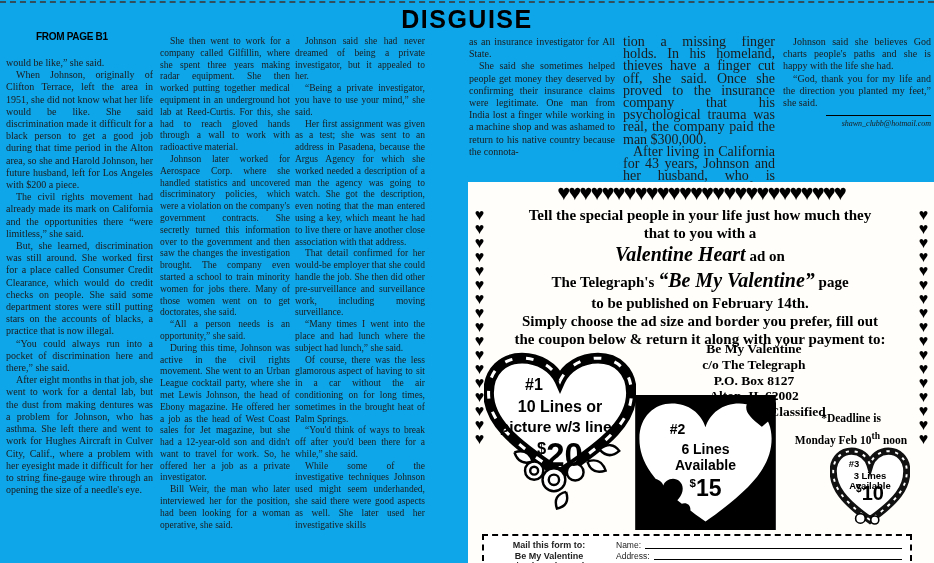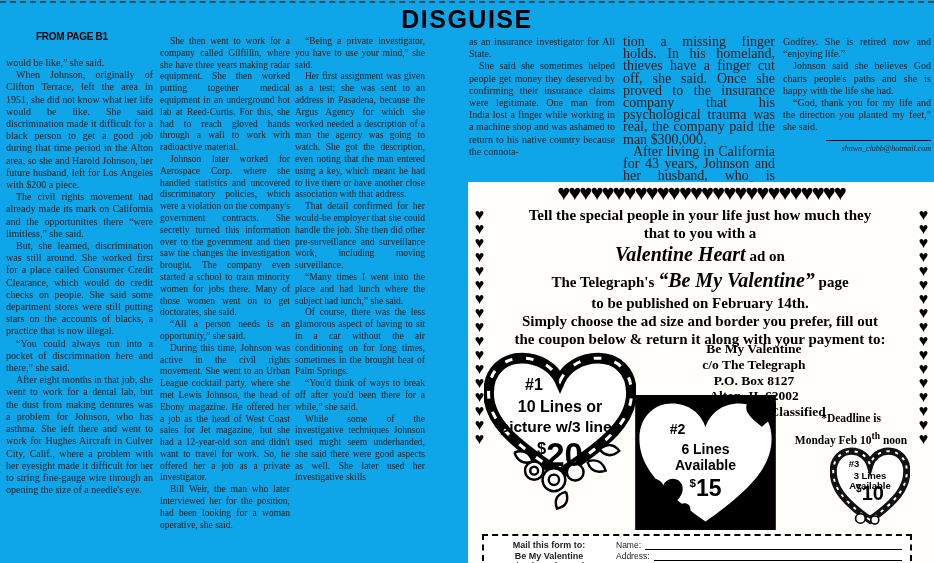--- a/index.html
+++ b/index.html
@@ -45,21 +45,21 @@
   #opt1{left:16px;top:170px;width:152px;height:178px;}
   #opt2{left:167px;top:213px;width:141px;height:135px;}
   #opt3{left:362px;top:264px;width:80px;height:84px;}
   #deadline{position:absolute;left:320px;top:228px;width:126px;text-align:center;
             font-weight:bold;font-size:11.5px;line-height:17px;color:#000;}
   #coupon{position:absolute;left:14px;top:352px;width:426px;height:44px;border:2px dashed #000;background:#fff;}
   #coupon-left{position:absolute;left:6px;top:4px;width:118px;text-align:center;
                font-family:"Liberation Sans",sans-serif;font-weight:bold;font-size:9px;line-height:10.5px;color:#222;}
   #coupon-fields{position:absolute;left:132px;top:3px;right:8px;
                  font-family:"Liberation Sans",sans-serif;font-size:8.5px;color:#222;}
-  .frow{display:flex;align-items:flex-end;height:11px;}
+  .frow{display:flex;align-items:center;height:11px;}
   .frow .lbl{margin-right:4px;white-space:nowrap;}
   .fline{flex:1;border-bottom:1.5px solid #000;height:8px;}
   .chargerow{height:12px;align-items:center;}
 </style>
 </head>
 <body>
 
 <div id="page">
   <div id="top-rule"></div>
   <div id="headline">DISGUISE</div>
@@ -67,45 +67,45 @@
 
   <div class="col c1">
     <p class="noindent">would be like,” she said.</p>
     <p>When Johnson, originally of Clifton Terrace, left the area in 1951, she did not know what her life would be like. She said discrimination made it difficult for a black person to get a good job during that time period in the Alton area, so she and Harold Johnson, her future husband, left for Los Angeles with $200 a piece.</p>
     <p>The civil rights movement had already made its mark on California and the opportunities there “were limitless,” she said.</p>
     <p>But, she learned, discrimination was still around. She worked first for a place called Consumer Credit Clearance, which would do credit checks on people. She said some department stores were still putting stars on the accounts of blacks, a practice that is now illegal.</p>
     <p>“You could always run into a pocket of discrimination here and there,” she said.</p>
     <p>After eight months in that job, she went to work for a dental lab, but the dust from making dentures was a problem for Johnson, who has asthma. She left there and went to work for Hughes Aircraft in Culver City, Calif., where a problem with her eyesight made it difficult for her to string fine-gauge wire through an opening the size of a needle's eye.</p>
   </div>
   <div class="col c2">
-    <p>She then went to work for a company called Gilfillin, where she have three years making radar equipment. She then worked putting together medical equipment in an underground hot lab at Reed-Curtis. For this, she had to reach gloved hands through a wall to work with radioactive material.</p>
+    <p>She then went to work for a company called Gilfillin, where she spent three years making radar equipment. She then worked putting together medical equipment in an underground hot lab at Reed-Curtis. For this, she had to reach gloved hands through a wall to work with radioactive material.</p>
     <p>Johnson later worked for Aerospace Corp. where she handled statistics and uncovered discriminatory policies, which were a violation on the company's government contracts. She secretly turned this information over to the government and then saw the changes the investigation brought. The company even started a school to train minority women for jobs there. Many of those women went on to get doctorates, she said.</p>
     <p>“All a person needs is an opportunity,” she said.</p>
     <p>During this time, Johnson was active in the civil rights movement. She went to an Urban League cocktail party, where she met Lewis Johnson, the head of Ebony magazine. He offered her a job as the head of West Coast sales for Jet magazine, but she had a 12-year-old son and didn't want to travel for work. So, he offered her a job as a private investigator.</p>
     <p>Bill Weir, the man who later interviewed her for the position, had been looking for a woman operative, she said.</p>
   </div>
   <div class="col c3">
+    <p>Johnson said she had never dreamed of being a private investigator, but it appealed to her.</p>
     <p>“Being a private investigator, you have to use your mind,” she said.</p>
     <p>Her first assignment was given as a test; she was sent to an address in Pasadena, because the Argus Agency for which she worked needed a description of a man the agency was going to watch. She got the description, even noting that the man entered using a key, which meant he had to live there or have another close association with that address.</p>
     <p>That detail confirmed for her would-be employer that she could handle the job. She then did other pre-surveillance and surveillance work, including moving surveillance.</p>
     <p>“Many times I went into the place and had lunch where the subject had lunch,” she said.</p>
     <p>Of course, there was the less glamorous aspect of having to sit in a car without the air conditioning on for long times, sometimes in the brought heat of Palm Springs.</p>
     <p>“You'd think of ways to break off after you'd been there for a while,” she said.</p>
     <p>While some of the investigative techniques Johnson used might seem underhanded, she said there were good aspects as well. She later used her investigative skills</p>
   </div>
   <div class="col c4">
     <p class="noindent">as an insurance investigator for All State.</p>
     <p>She said she sometimes helped people get money they deserved by confirming their insurance claims were legitimate. One man from India lost a finger while working in a machine shop and was ashamed to return to his native country because the connota-</p>
   </div>
   <div class="col c5">
     <p class="noindent">tion a missing finger holds. In his homeland, thieves have a finger cut off, she said. Once she proved to the insurance company that his psychological trauma was real, the company paid the man $300,000.</p>
     <p>After living in California for 43 years, Johnson and her husband, who is originally from Fosterburg, moved to</p>
   </div>
   <div class="col c6">
-    <p class="noindent">Godfrey. She is retired now and “enjoying life.”</p>
     <p>Johnson said she believes God charts people's paths and she is happy with the life she had.</p>
     <p>“God, thank you for my life and the direction you planted my feet,” she said.</p>
     <div id="email-rule"></div>
     <div id="byline-email">shawn_clubb@hotmail.com</div>
   </div>
 
   <div id="ad">
     <div class="hearts-top">♥♥♥♥♥♥♥♥♥♥♥♥♥♥♥♥♥♥♥♥♥♥♥♥♥♥</div>
     <div class="hearts-side hearts-left">♥♥♥♥♥♥♥♥♥♥♥♥♥♥♥♥♥</div>
     <div class="hearts-side hearts-right">♥♥♥♥♥♥♥♥♥♥♥♥♥♥♥♥♥</div>

